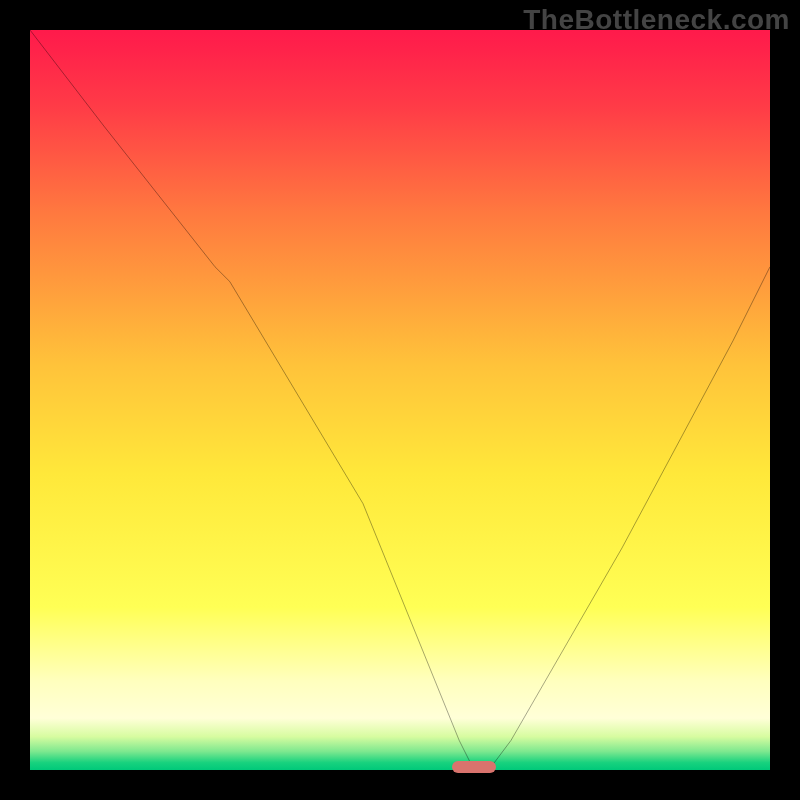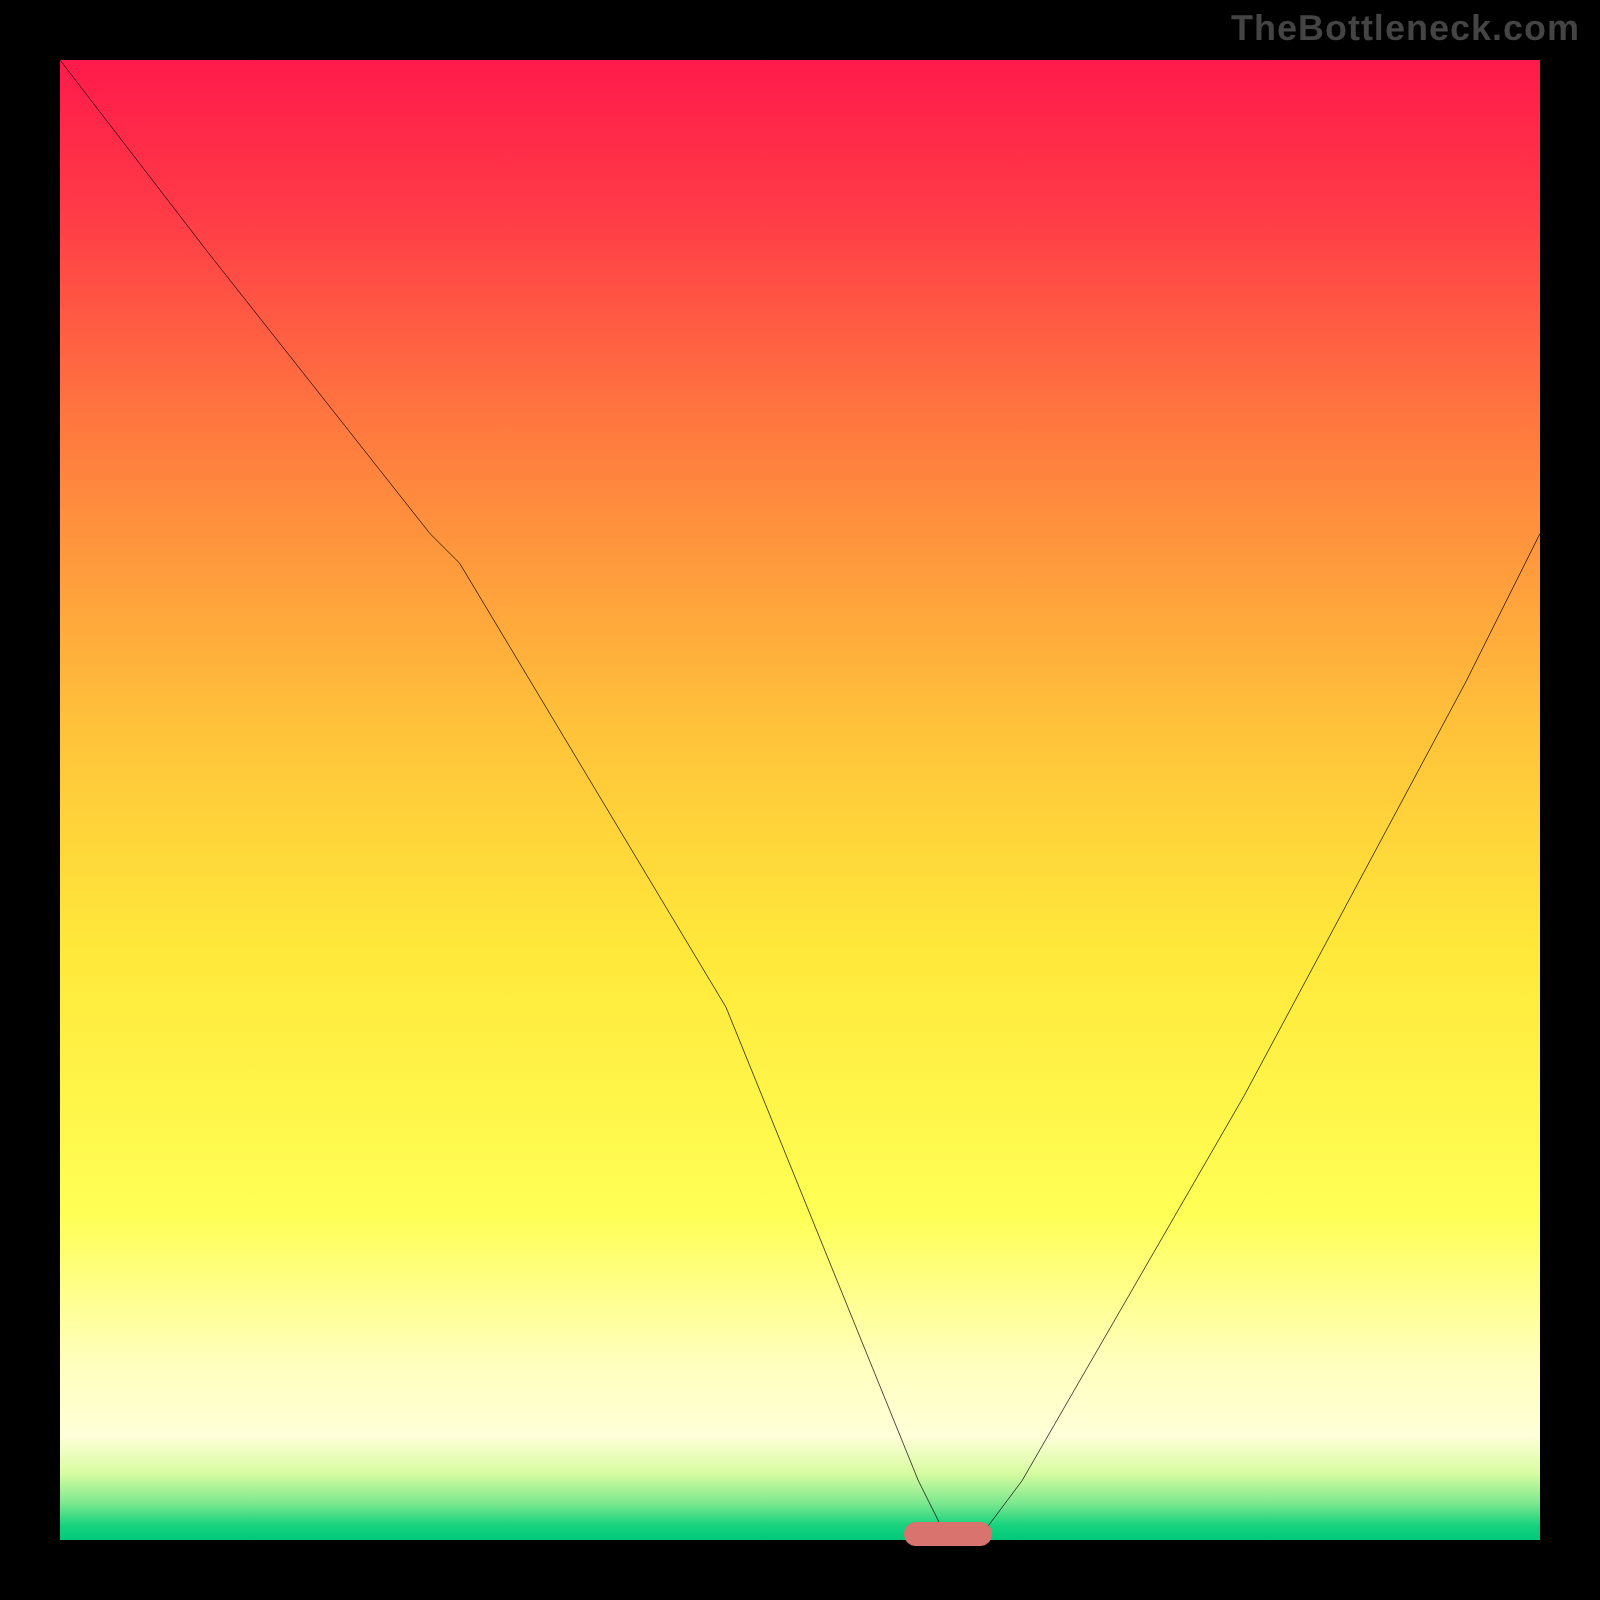--- a/index.html
+++ b/index.html
@@ -15,21 +15,21 @@
     position: relative;
     width: 800px;
     height: 800px;
     background: #000;
   }
   .watermark {
     position: absolute;
     top: 4px;
     right: 10px;
     color: #444;
-    font-size: 18px;
+    font-size: 28px;
     font-weight: bold;
     letter-spacing: 0.5px;
     z-index: 10;
   }
   .plot-area {
     position: absolute;
     left: 30px;
     top: 30px;
     width: 740px;
     height: 740px;

